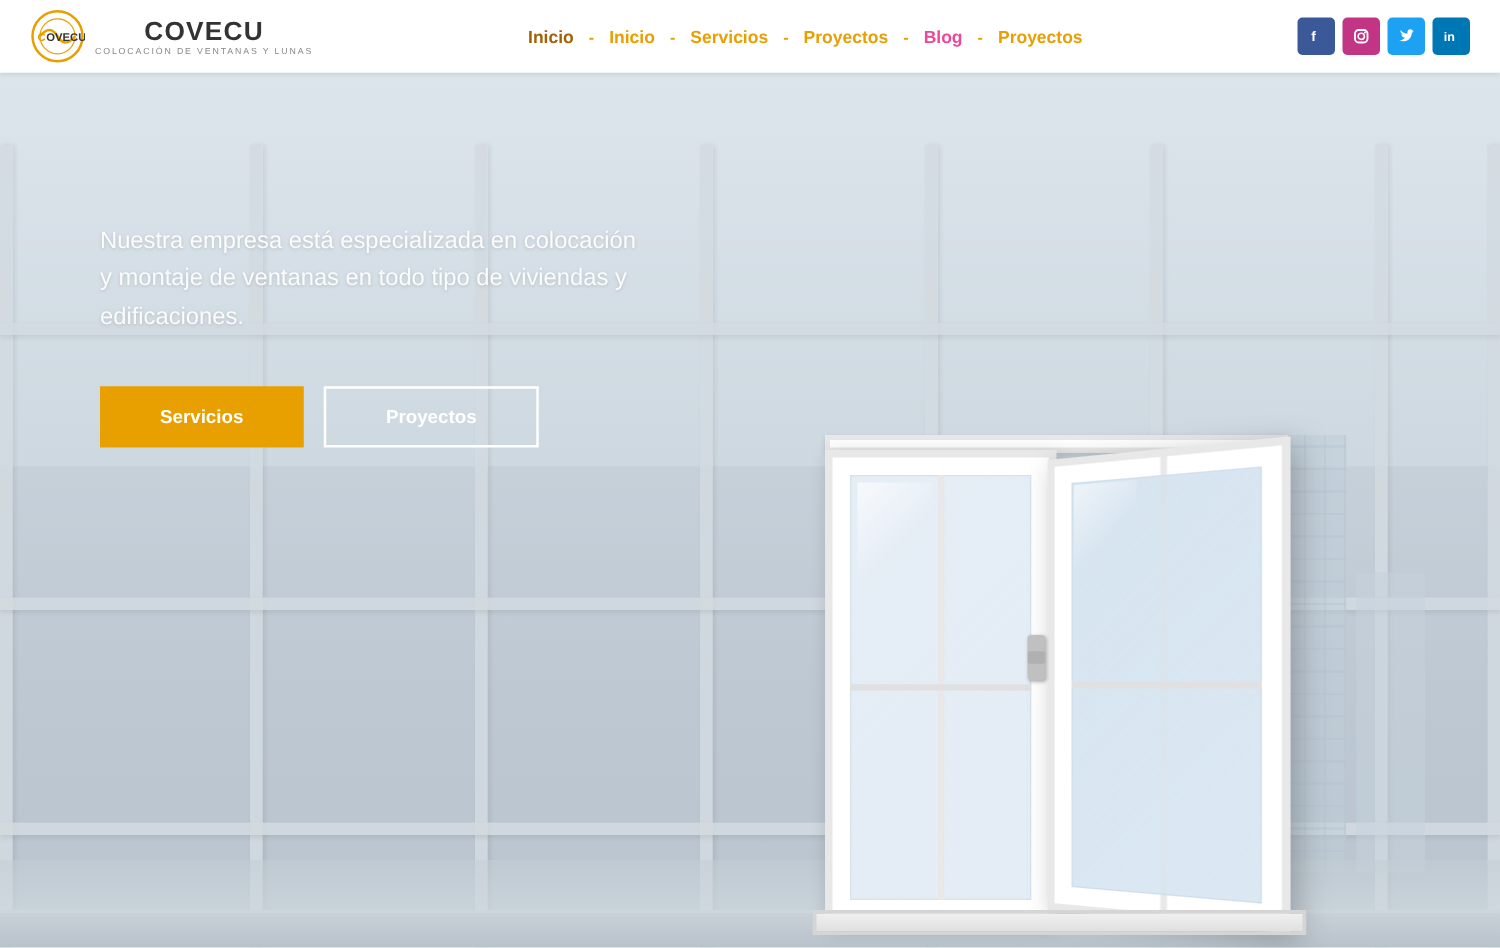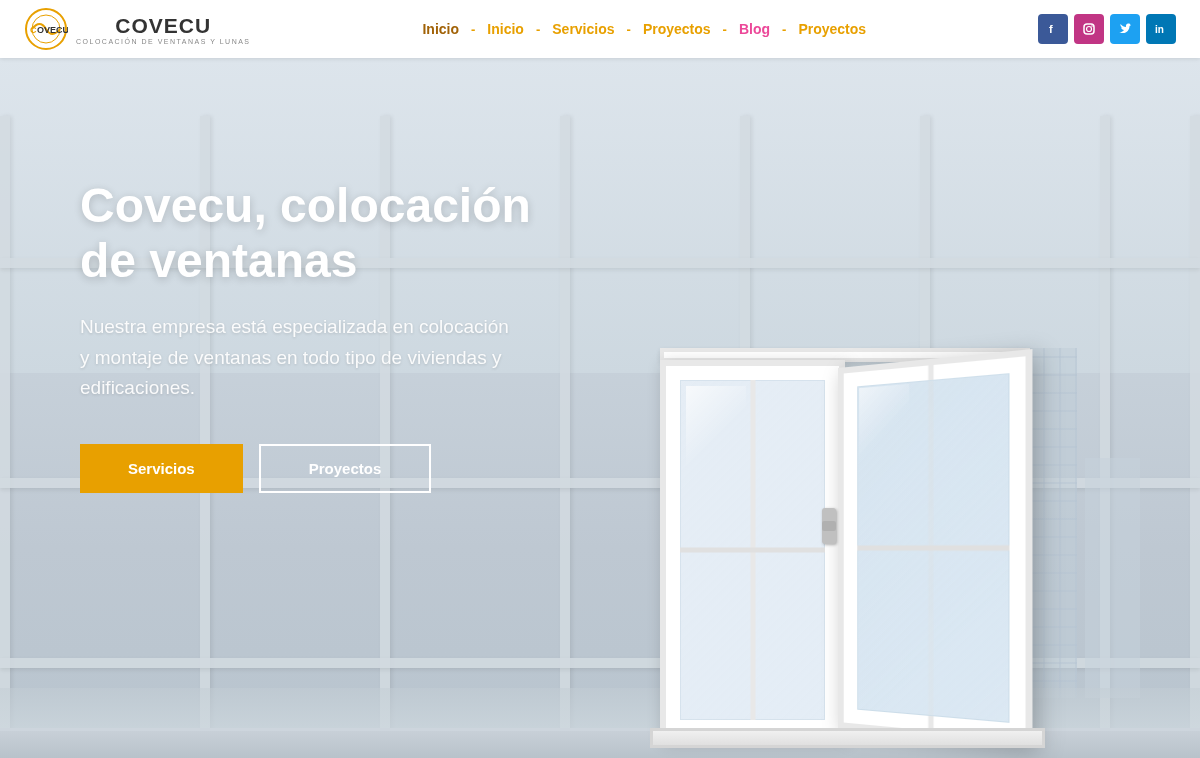--- a/index.html
+++ b/index.html
@@ -450,21 +450,20 @@
       <a class="social-btn li">
         <svg width="14" height="14" viewBox="0 0 14 14">
           <text x="1" y="11" font-size="10" fill="white" font-family="Arial" font-weight="bold">in</text>
         </svg>
       </a>
     </div>
   </header>
 
   <div class="hero-content">
     <div class="hero-text">
-      <h1 class="hero-title">Covecu, colocación de ventanas</h1>
       <p class="hero-description">Nuestra empresa está especializada en colocación y montaje de ventanas en todo tipo de viviendas y edificaciones.</p>
       <div class="hero-buttons">
         <button class="btn-primary">Servicios</button>
         <button class="btn-secondary">Proyectos</button>
       </div>
     </div>
   </div>
 
   <div class="window-product">
     <div class="win-frame">

